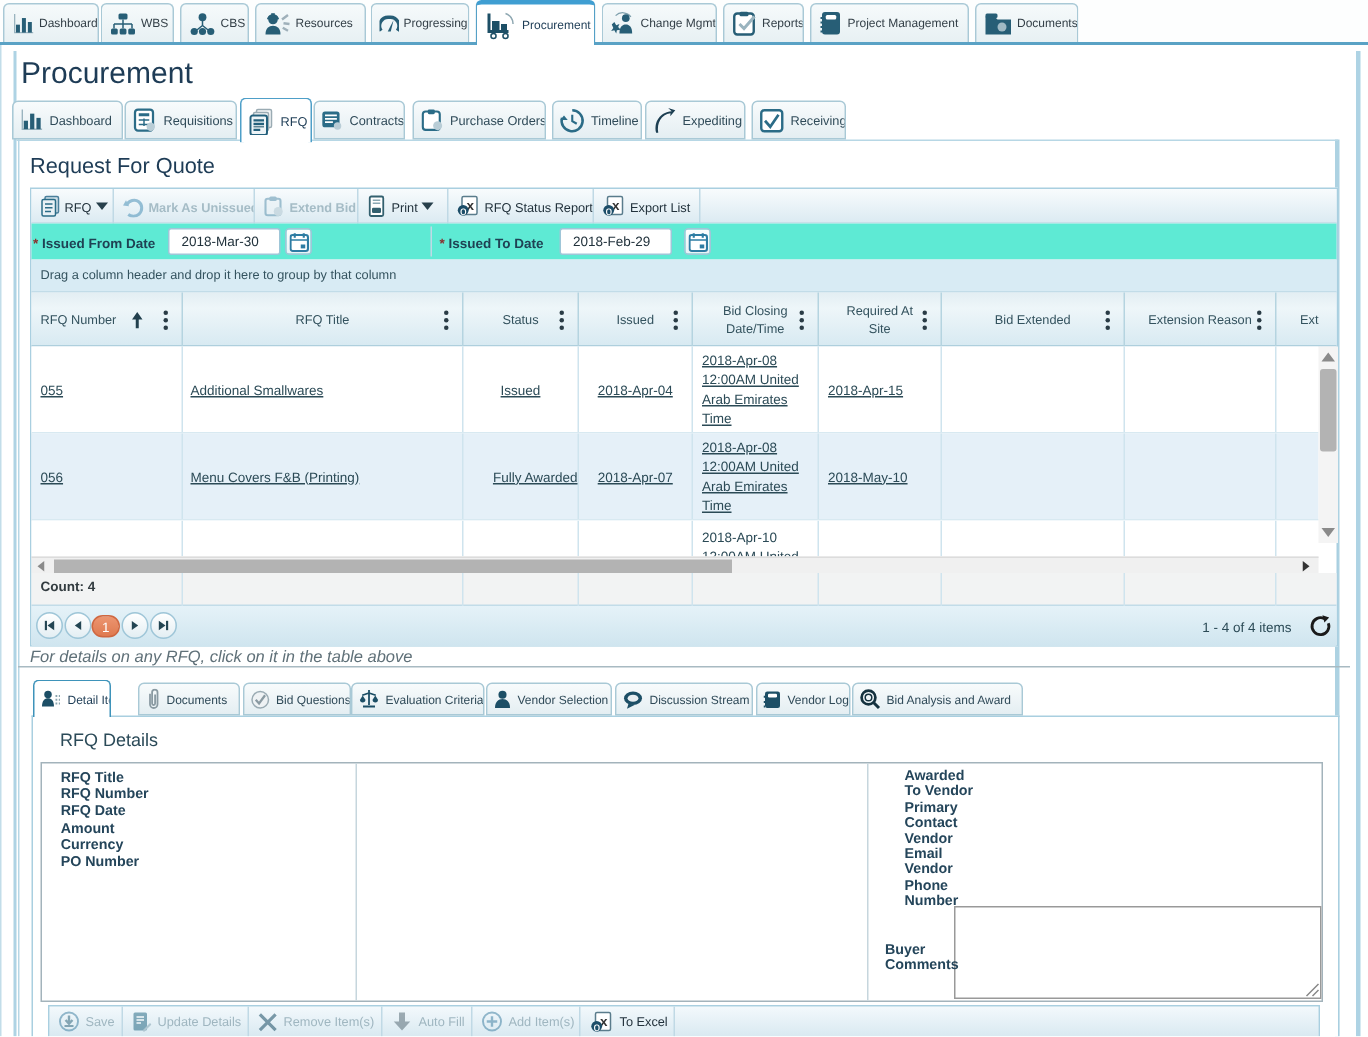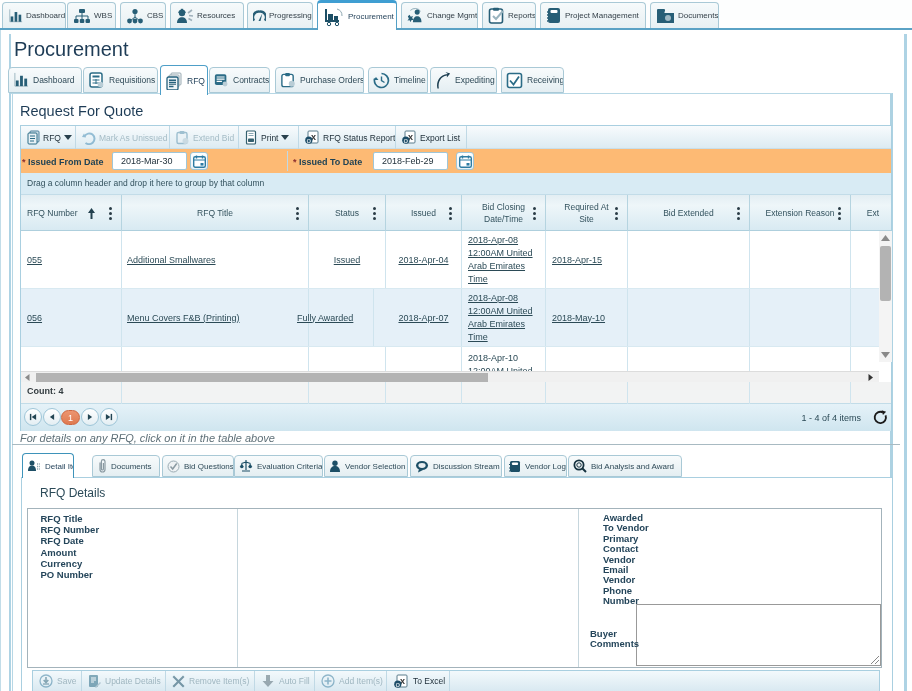--- a/index.html
+++ b/index.html
@@ -16,24 +16,24 @@
 
 .stab { position:absolute; top:67px; height:26px; background:linear-gradient(#f8fbfc,#e4eef2); border:1px solid #a9c9d6; border-radius:4px 4px 0 0; display:flex; align-items:center; font-size:8.5px; color:#2f4a58; z-index:2; white-space:nowrap; overflow:hidden; }
 .stab .mic { margin:0 4px 0 4px; display:flex; flex-shrink:0; }
 .stab.act { top:65px; height:30px; background:#fff; border:1px solid #4e9fc8; border-bottom:none; z-index:4; color:#1d3c55; }
 #rfq2 { position:absolute; left:20px; top:103px; font-size:14.5px; color:#1e3c56; }
 
 #sec1 { position:absolute; left:20px; top:125px; width:872px; height:306px; border:1px solid #a9cfe0; background:#fff; }
 #tbar { position:absolute; left:0; top:0; width:870px; height:23px; background:linear-gradient(#f8fbfd,#dcebf2); border-bottom:1px solid #c9dfe9; }
 .tbtn { position:absolute; top:0; height:23px; border-right:1px solid #c0d9e5; display:flex; align-items:center; font-size:8.5px; color:#22323c; white-space:nowrap; overflow:hidden; }
 .tbtn .mic { margin:0 3px 0 5px; display:flex; flex-shrink:0; }
-.tbtn.dis { color:#a5bcc6; }
+.tbtn.dis { color:#a5bcc6;font-weight:bold; }
 .caret { margin-left:3px; margin-right:4px; width:0; height:0; border-left:4px solid transparent; border-right:4px solid transparent; border-top:5px solid #28404c; }
 
-#drow { position:absolute; left:0; top:23px; width:870px; height:24px; background:#fdba74;padding-left:23px; }
+#drow { position:absolute; left:0; top:23px; width:870px; height:24px; background:#5eead4;padding-left:23px; }
 .dlbl { position:absolute; font-size:9px; font-weight:bold; color:#1f4254; top:8px; }
 .dlbl .ast { color:#8b2e2e; }
 .dinput { position:absolute; top:3px; height:18px; background:#fff; border:1px solid #9fc6d8; border-radius:2px; font-size:9px; color:#22323c; line-height:16px; padding-left:8px; }
 .calbtn { position:absolute; top:3px; width:18px; height:18px; background:linear-gradient(#fdfefe,#e9f2f6); border:1px solid #9fc6d8; border-radius:3px; display:flex; align-items:center; justify-content:center; }
 
 #gbar { position:absolute; left:0; top:47px; width:870px; height:22px; background:#d8ebf4; border-bottom:1px solid #c2dce8; font-size:8.5px; color:#33525e; line-height:21px; padding-left:6px; }
 
 #thead { position:absolute; left:0; top:69px; width:870px; height:36px; background:linear-gradient(#e3eef3,#eef6f9 30%,#d8eaf2); border-bottom:1px solid #aecfdd; }
 .hc { position:absolute; top:0; height:36px; border-right:1px solid #b5d4e0; font-size:8.5px; color:#33525e; display:flex; align-items:center; justify-content:center; text-align:center; line-height:12px; }
 .hdots { position:absolute; width:3px; top:12px; }
@@ -365,21 +365,21 @@
       <div class="tc" style="left:729px;width:101px"></div>
       <div class="tc" style="left:830px;width:28px;border-right:none"></div>
     </div>
     <div class="trow alt" style="top:163px;height:58px;border-bottom:1px solid #d8e9f1">
       <div class="tc" style="left:0;width:101px">
           <div class="cv" style="padding-left:6px">056</div>
         </div>
       <div class="tc" style="left:101px;width:187px">
           <div class="cv" style="padding-left:5px">Menu Covers F&amp;B (Printing)</div>
         </div>
-      <div class="tc" style="left:276px;width:77px;text-align:left">
+      <div class="tc" style="left:288px;width:77px;text-align:right">
           <div class="cv">Fully Awarded</div>
         </div>
       <div class="tc" style="left:365px;width:76px;text-align:center">
           <div class="cv">2018-Apr-07</div>
         </div>
       <div class="tc" style="left:441px;width:84px">
           <div class="cv" style="padding-left:6px;line-height:13px">2018-Apr-08<br>12:00AM United<br>Arab Emirates<br>Time</div>
         </div>
       <div class="tc" style="left:525px;width:82px">
           <div class="cv" style="padding-left:6px">2018-May-10</div>

